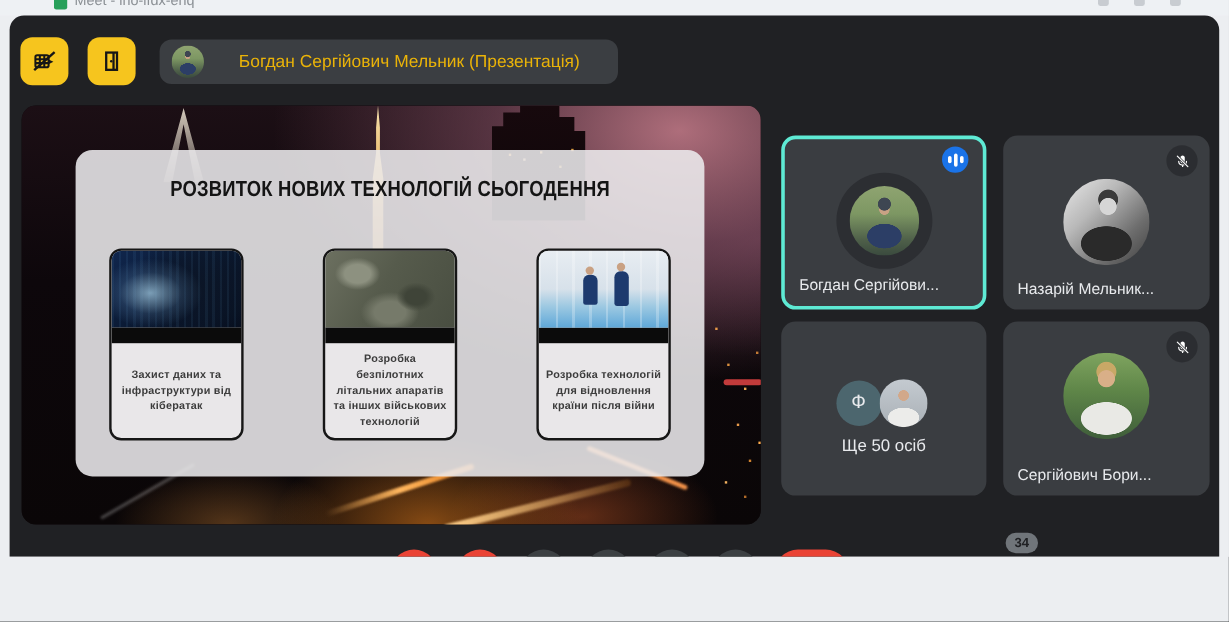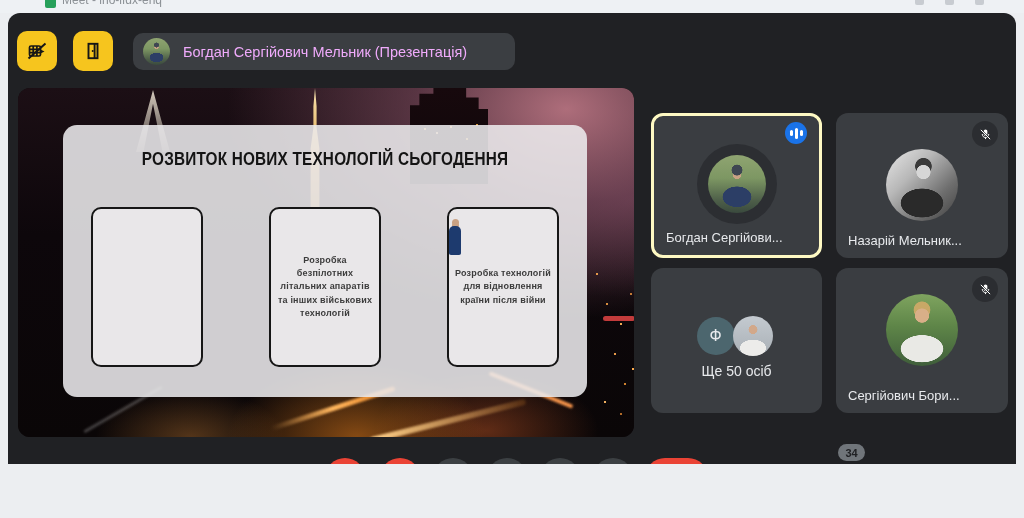--- a/index.html
+++ b/index.html
@@ -20,21 +20,21 @@
   .extbtn{top:18px;width:40px;height:40px;background:#f6c51e;border-radius:10px;
           display:flex;align-items:center;justify-content:center;cursor:pointer;}
   #pill{left:125px;top:20px;width:382px;height:37px;background:#3b3e42;border-radius:10px;
         display:flex;align-items:center;padding-left:10px;box-sizing:border-box;}
   .pill-avatar{width:27px;height:27px;border-radius:50%;flex:none;
     background:
       radial-gradient(circle at 50% 26%, #3e4652 0 10%, transparent 11%),
       radial-gradient(circle at 50% 34%, #c9a284 0 9%, transparent 10%),
       radial-gradient(42% 30% at 50% 72%, #2c3e66 0 58%, rgba(44,62,102,0) 60%),
       linear-gradient(180deg,#8fa471 0%,#7d9763 40%,#4e5f49 78%,#3a4a3e 100%);}
-  #pill-label{color:#f0abfc;font-size:14.5px;font-weight:500;margin-left:13px;white-space:nowrap;}
+  #pill-label{color:#eab308;font-size:14.5px;font-weight:500;margin-left:29px;white-space:nowrap;}
 
   
   #main-stage{left:10px;top:75px;width:616px;height:349px;border-radius:12px;overflow:hidden;background:#0c0709;}
   #city-sky{left:0;top:0;right:0;bottom:0;
     background:
       radial-gradient(55% 60% at 89% 6%, rgba(190,120,134,.9) 0%, rgba(138,84,104,.55) 45%, rgba(60,35,48,0) 100%),
       radial-gradient(40% 35% at 100% 32%, rgba(120,70,95,.5), transparent 80%),
       linear-gradient(180deg,#1c0f15 0%,#0d070b 42%,#0a0607 100%);}
   #city-glow{left:0;bottom:0;width:100%;height:46%;
     background:
@@ -66,21 +66,21 @@
   #s4{left:585px;top:228px;width:32px;height:5px;background:#c23b3b;filter:blur(.5px);}
   #s5{left:60px;top:320px;width:90px;height:3px;transform:rotate(-30deg);background:rgba(255,255,255,.22);}
 
   #overlay{left:45px;top:37px;width:524px;height:272px;border-radius:14px;
            background:rgba(236,234,237,.88);}
   #slide-title{left:0;top:24px;width:100%;text-align:center;}
   #slide-title span{display:inline-block;transform:scale(.93,1.1);font-size:16.5px;font-weight:bold;
                     color:#141414;letter-spacing:.2px;white-space:nowrap;}
   #cards{left:0;top:82px;width:100%;display:flex;justify-content:center;gap:66px;}
   .card{width:112px;height:160px;background:#e9e7e9;border:2px solid #161616;border-radius:10px;
-        overflow:hidden;display:flex;box-sizing:border-box;}
+        overflow:hidden;display:flex;flex-direction:column;box-sizing:border-box;}
   .card-photo{height:64px;flex:none;}
   .p1{background:
       radial-gradient(40% 45% at 30% 55%, rgba(150,190,215,.8) 0%, rgba(90,130,170,.25) 60%, transparent 100%),
       repeating-linear-gradient(90deg, rgba(120,200,255,.07) 0 2px, transparent 2px 6px),
       radial-gradient(55% 70% at 68% 50%, #0b1526 0%, rgba(11,21,38,.6) 60%, transparent 100%),
       linear-gradient(140deg,#10264d 0%,#0a1830 55%,#060d1c 100%);}
   .p2{background:
       radial-gradient(25% 30% at 25% 30%, #8d9180 0 40%, transparent 70%),
       radial-gradient(20% 25% at 70% 60%, #3f4438 0 40%, transparent 75%),
       radial-gradient(30% 35% at 50% 80%, #767a6a 0 40%, transparent 75%),
@@ -90,21 +90,21 @@
       linear-gradient(180deg,#e8edf2 0%,#d7e1ea 50%,#9ec9e2 72%,#5fa8d8 100%);}
   .fig{position:absolute;width:12px;height:25px;border-radius:5px 5px 2px 2px;background:#1d3a6e;}
   .fig:before{content:"";position:absolute;left:2.5px;top:-7px;width:7px;height:7px;border-radius:50%;background:#c9a183;}
   #fig1{left:34%;top:32%;}  #fig2{left:58%;top:26%;height:29px;}
   .card-band{height:13px;background:#0b0b0b;flex:none;}
   .card-text{flex:1;display:flex;align-items:center;justify-content:center;padding:3px 6px;
              text-align:center;font-size:9px;font-weight:bold;color:#3c3c3c;line-height:1.45;letter-spacing:.2px;}
 
   
   .tile{position:absolute;background:#3a3d41;border-radius:12px;box-sizing:border-box;}
-  #t1{left:643px;top:100px;width:171px;height:145px;border:3px solid #fef9c3;}
+  #t1{left:643px;top:100px;width:171px;height:145px;border:3px solid #5eead4;}
   #t2{left:828px;top:100px;width:172px;height:145px;}
   #t3{left:643px;top:255px;width:171px;height:145px;}
   #t4{left:828px;top:255px;width:172px;height:145px;}
   .tile-name{position:absolute;left:12px;bottom:10px;color:#e8eaed;font-size:13px;font-weight:500;white-space:nowrap;}
   #ring1{left:50%;top:28px;transform:translateX(-50%);width:80px;height:80px;border-radius:50%;background:#2c2e32;}
   .av{position:absolute;left:50%;transform:translateX(-50%);border-radius:50%;}
   #av1{width:58px;height:58px;top:39px;
     background:
       radial-gradient(circle at 50% 26%, #3e4652 0 10%, transparent 11%),
       radial-gradient(circle at 50% 34%, #c9a284 0 8.5%, transparent 9.5%),
@@ -214,20 +214,21 @@
       <div id="s5" class="streak"></div>
 
       <div id="overlay" class="abs">
         <div id="slide-title" class="abs">
           <span>РОЗВИТОК НОВИХ ТЕХНОЛОГІЙ СЬОГОДЕННЯ</span>
         </div>
         <div id="cards" class="abs">
           <div class="card">
             <div class="card-photo p1"></div>
             <div class="card-band"></div>
+            <div class="card-text">Захист даних та інфраструктури від кібератак</div>
           </div>
           <div class="card">
             <div class="card-photo p2"></div>
             <div class="card-band"></div>
             <div class="card-text">Розробка безпілотних літальних апаратів та інших військових технологій</div>
           </div>
           <div class="card">
             <div class="card-photo p3">
               <div class="fig" id="fig1"></div>
               <div class="fig" id="fig2"></div>

